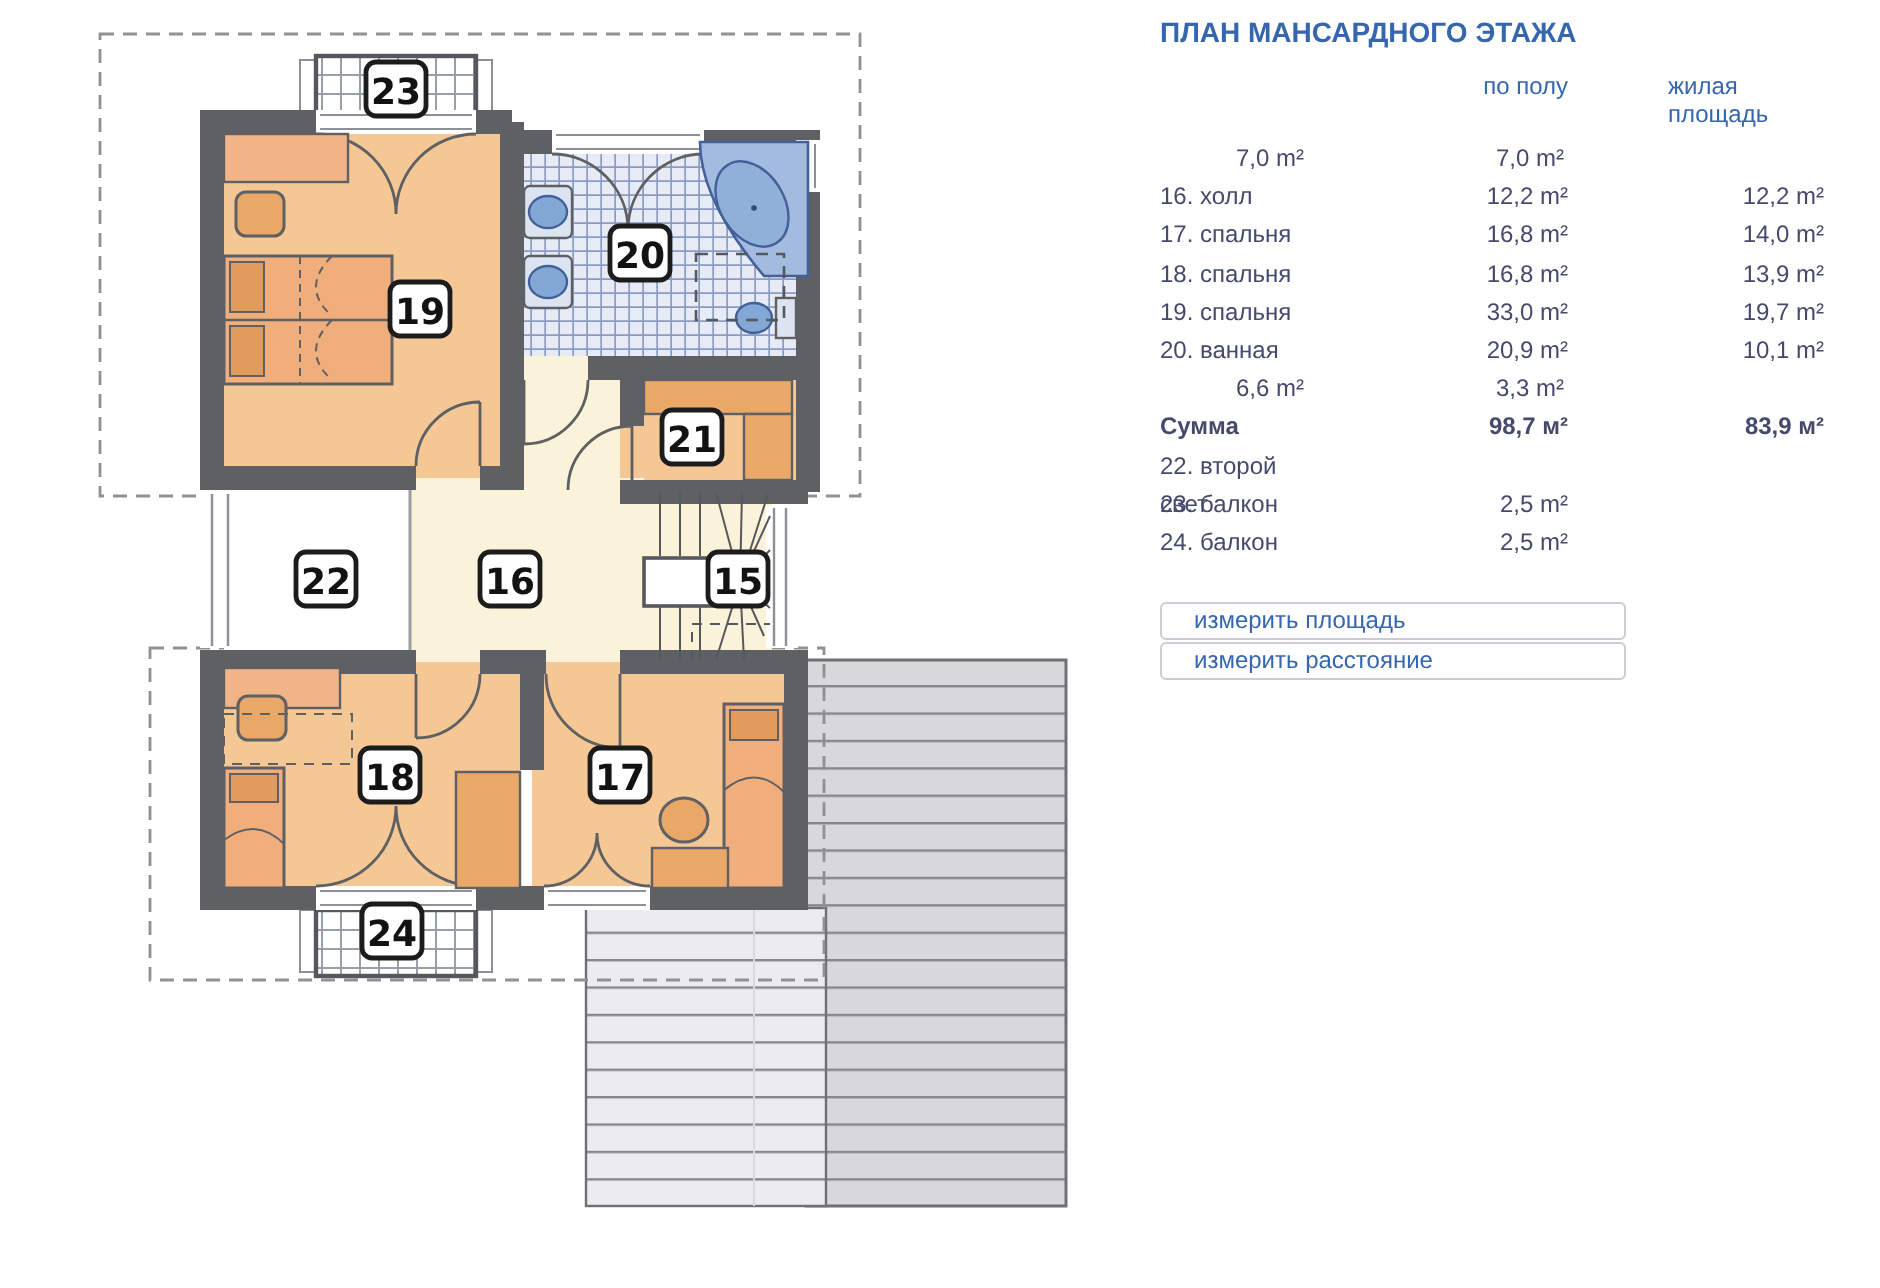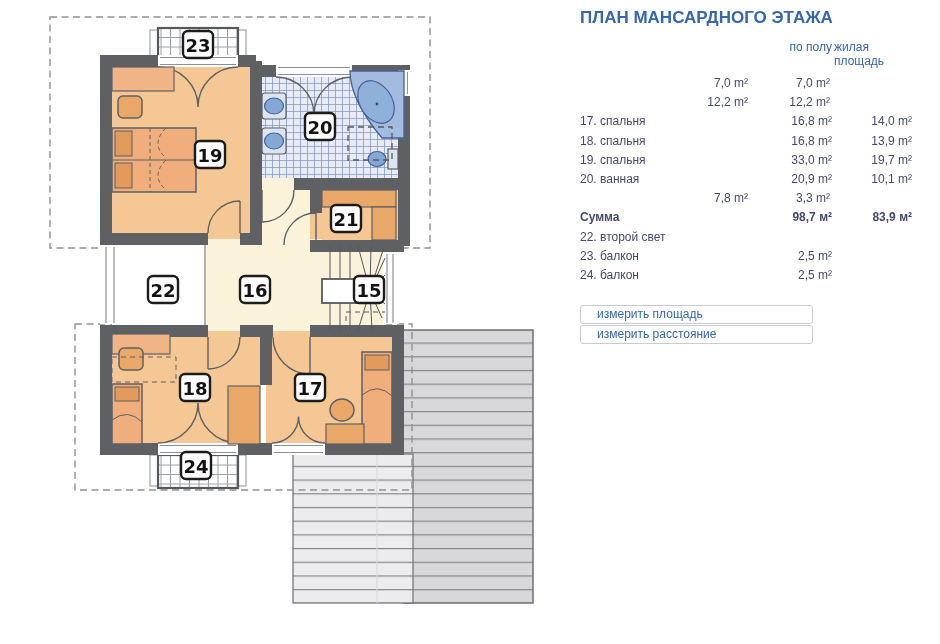--- a/index.html
+++ b/index.html
@@ -1,21 +1,21 @@
 <!DOCTYPE html>
 <html><head>
 <meta charset="utf-8">
 <style>
   html,body{margin:0;padding:0;background:#ffffff;}
   #stage{position:relative;width:940px;height:644px;background:#fff;overflow:hidden;
          font-family:"Liberation Sans",sans-serif;}
   #plan-svg{position:absolute;left:0;top:0;}
   .panel{position:absolute;left:580px;top:8px;width:336px;color:#454a6d;font-size:12px;}
-  .panel .title{font-weight:bold;font-size:17px;color:#3566ae;margin-bottom:12px;}
-  .thead,.trow{display:grid;grid-template-columns:1fr 84px 82px;}
+  .panel .title{font-weight:bold;font-size:14px;color:#3566ae;margin-bottom:12px;}
+  .thead,.trow{display:grid;grid-template-columns:1fr 84px 82px;gap:48px;}
   .thead{margin-bottom:6px;color:#3566ae;}
   .thead .c2{text-align:right;padding-right:2px;}
   .thead .c3{text-align:left;padding-right:4px;line-height:14px;}
   .trow{height:19.2px;line-height:19.2px;}
   .trow .c2{text-align:right;padding-right:2px;white-space:nowrap;}
   .trow .c3{text-align:right;padding-right:4px;white-space:nowrap;}
   .trow.sum{font-weight:bold;}
   .links{margin-top:20px;}
   .link-box{width:199px;height:17px;line-height:17px;border:1px solid #c9ccd3;
             border-radius:3px;color:#3566ae;padding:0 16px;margin-bottom:1px;
@@ -238,20 +238,21 @@
       <span>жилая</span><br>
       <span>площадь</span>
     </div>
   </div>
 
   <div class="trow">
     <div class="c2">7,0 m²</div>
     <div class="c3">7,0 m²</div>
   </div>
   <div class="trow">
+    <div class="c1">16. холл</div>
     <div class="c2">12,2 m²</div>
     <div class="c3">12,2 m²</div>
   </div>
   <div class="trow">
     <div class="c1">17. спальня</div>
     <div class="c2">16,8 m²</div>
     <div class="c3">14,0 m²</div>
   </div>
   <div class="trow">
     <div class="c1">18. спальня</div>
@@ -262,21 +263,21 @@
     <div class="c1">19. спальня</div>
     <div class="c2">33,0 m²</div>
     <div class="c3">19,7 m²</div>
   </div>
   <div class="trow">
     <div class="c1">20. ванная</div>
     <div class="c2">20,9 m²</div>
     <div class="c3">10,1 m²</div>
   </div>
   <div class="trow">
-    <div class="c2">7,8 m²</div>
+    <div class="c2">6,6 m²</div>
     <div class="c3">3,3 m²</div>
   </div>
 
   <div class="trow sum">
     <div class="c1">Сумма</div>
     <div class="c2">98,7 м²</div>
     <div class="c3">83,9 м²</div>
   </div>
 
   <div class="trow">

